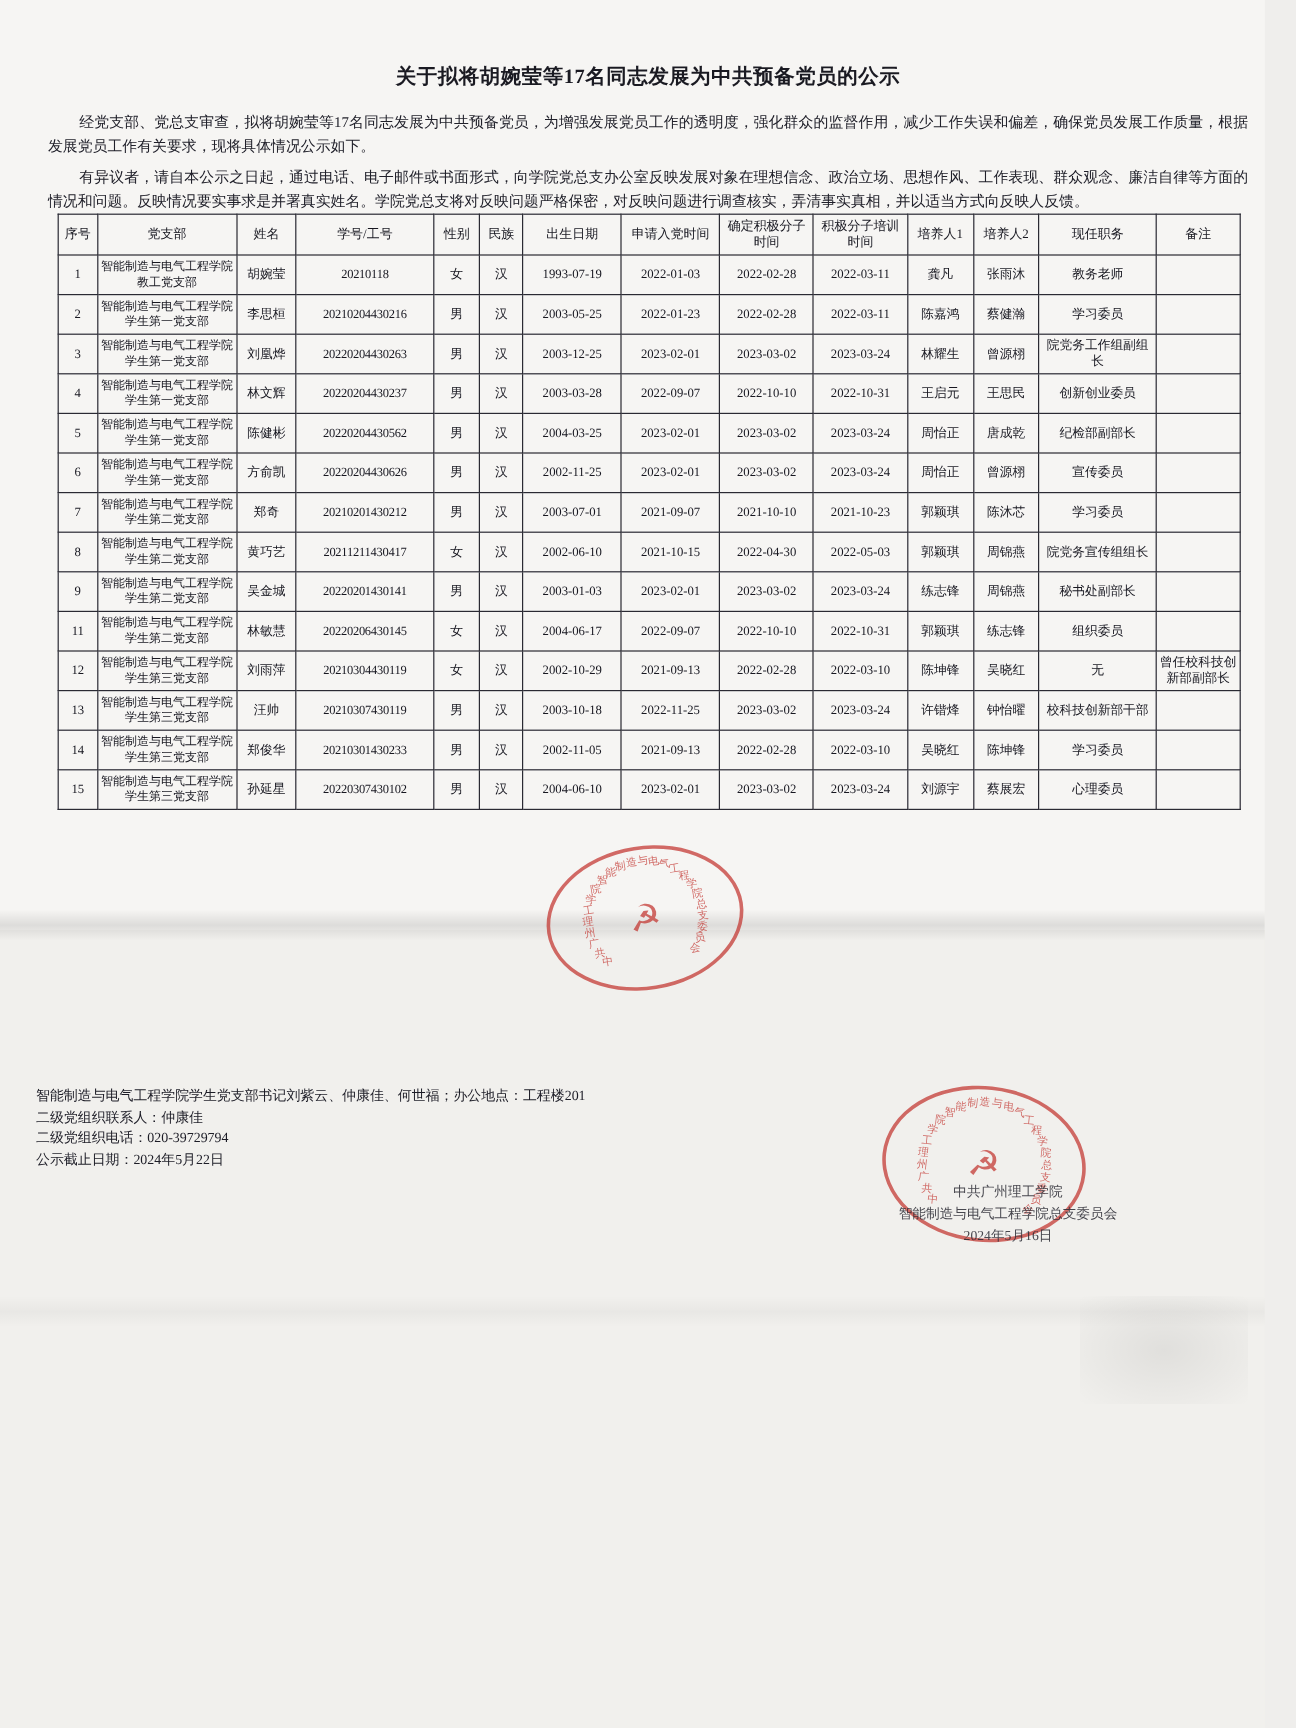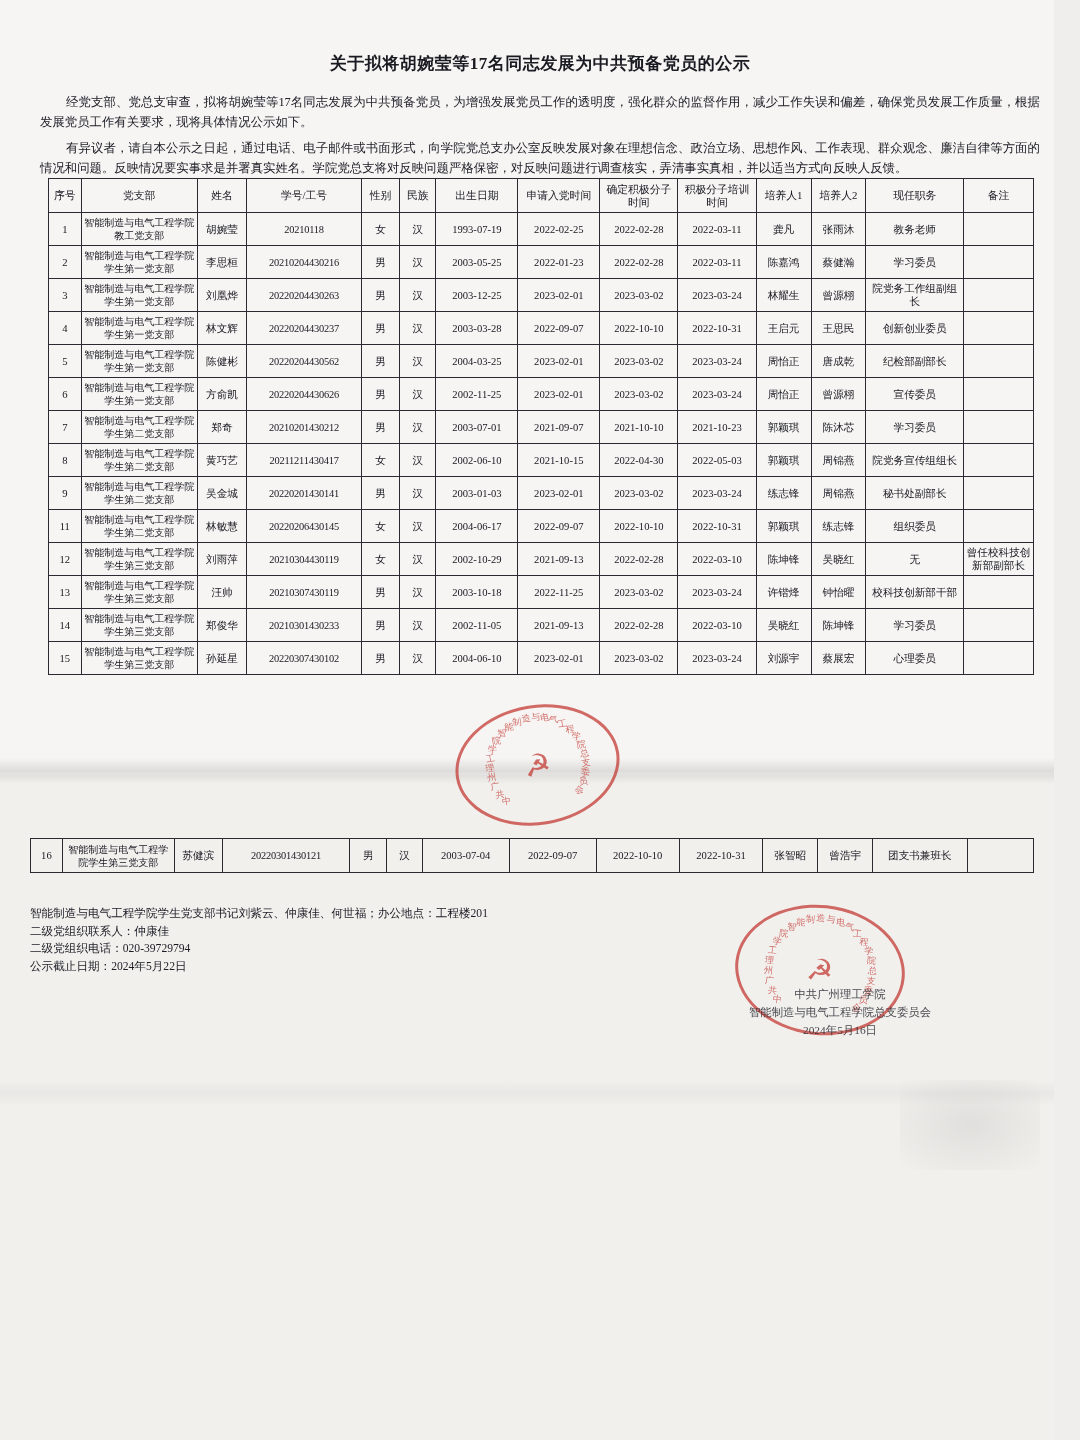--- a/index.html
+++ b/index.html
@@ -215,21 +215,21 @@
     </thead>
     <tbody id="body-main">
         <tr>
           <td>1</td>
           <td class="branch">智能制造与电气工程学院教工党支部</td>
           <td>胡婉莹</td>
           <td class="sid">20210118</td>
           <td>女</td>
           <td>汉</td>
           <td>1993-07-19</td>
-          <td>2022-02-25</td>
+          <td>2022-01-03</td>
           <td>2022-02-28</td>
           <td>2022-03-11</td>
           <td>龚凡</td>
           <td>张雨沐</td>
           <td>教务老师</td>
           <td></td>
         </tr>
         <tr>
           <td>2</td>
           <td class="branch">智能制造与电气工程学院学生第一党支部</td>
@@ -452,36 +452,20 @@
         <col style="width:94px">
         <col style="width:94px">
       <col style="width:90px">
         <col style="width:90px">
         <col style="width:60px">
         <col style="width:60px">
       <col style="width:104px">
         <col style="width:74px">
     </colgroup>
     <tbody id="body-cont">
-        <tr>
-          <td>16</td>
-          <td class="branch">智能制造与电气工程学院学生第三党支部</td>
-          <td>苏健滨</td>
-          <td class="sid">20220301430121</td>
-          <td>男</td>
-          <td>汉</td>
-          <td>2003-07-04</td>
-          <td>2022-09-07</td>
-          <td>2022-10-10</td>
-          <td>2022-10-31</td>
-          <td>张智昭</td>
-          <td>曾浩宇</td>
-          <td>团支书兼班长</td>
-          <td></td>
-        </tr>
       </tbody>
   </table>
 
   <div class="footlines">
     <div>智能制造与电气工程学院学生党支部书记刘紫云、仲康佳、何世福；办公地点：工程楼201</div>
     <div>二级党组织联系人：仲康佳</div>
     <div>二级党组织电话：020-39729794</div>
     <div>公示截止日期：2024年5月22日</div>
   </div>
 

